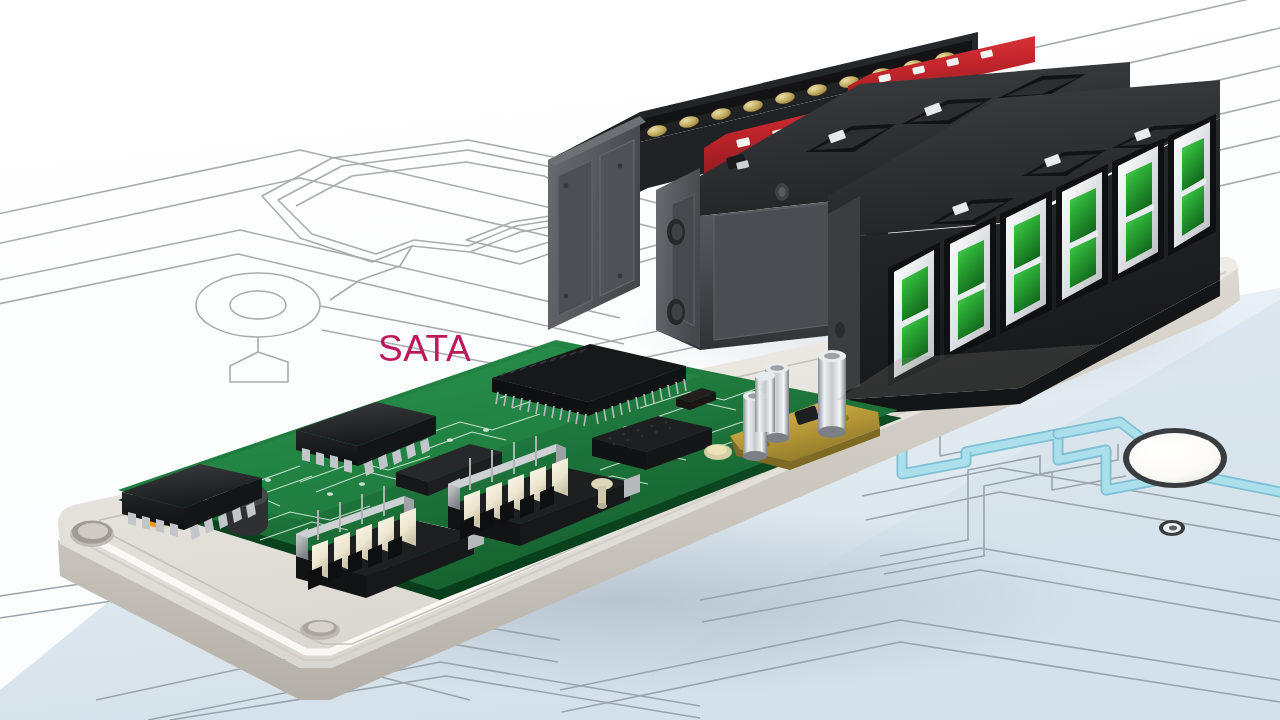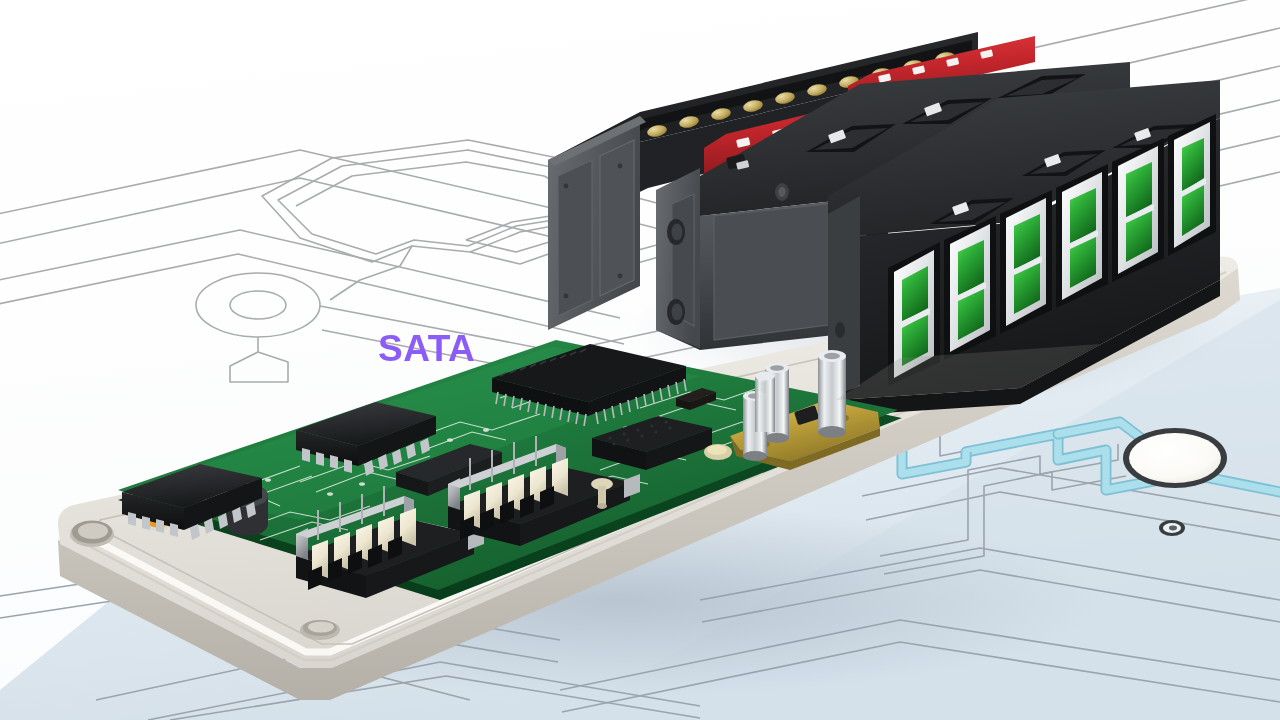--- a/index.html
+++ b/index.html
@@ -9,23 +9,23 @@
     font-family:"Liberation Sans", sans-serif;
     background:#ffffff;
   }
   #stage{position:relative;width:1280px;height:720px;overflow:hidden;background:#ffffff;}
   #stage > svg{position:absolute;left:0;top:0;}
   .label-sata{
     position:absolute;
     left:378px; top:330px;
     font-family:"Liberation Sans", sans-serif;
     font-size:37px;
-    font-weight:700;
+    font-weight:400;
     letter-spacing:0.5px;
-    color:#8b5cf6;
+    color:#be185d;
     white-space:nowrap;
     line-height:1;
     z-index:60;
   }
 </style>
 </head>
 <body>
 
 <div id="stage">
 

